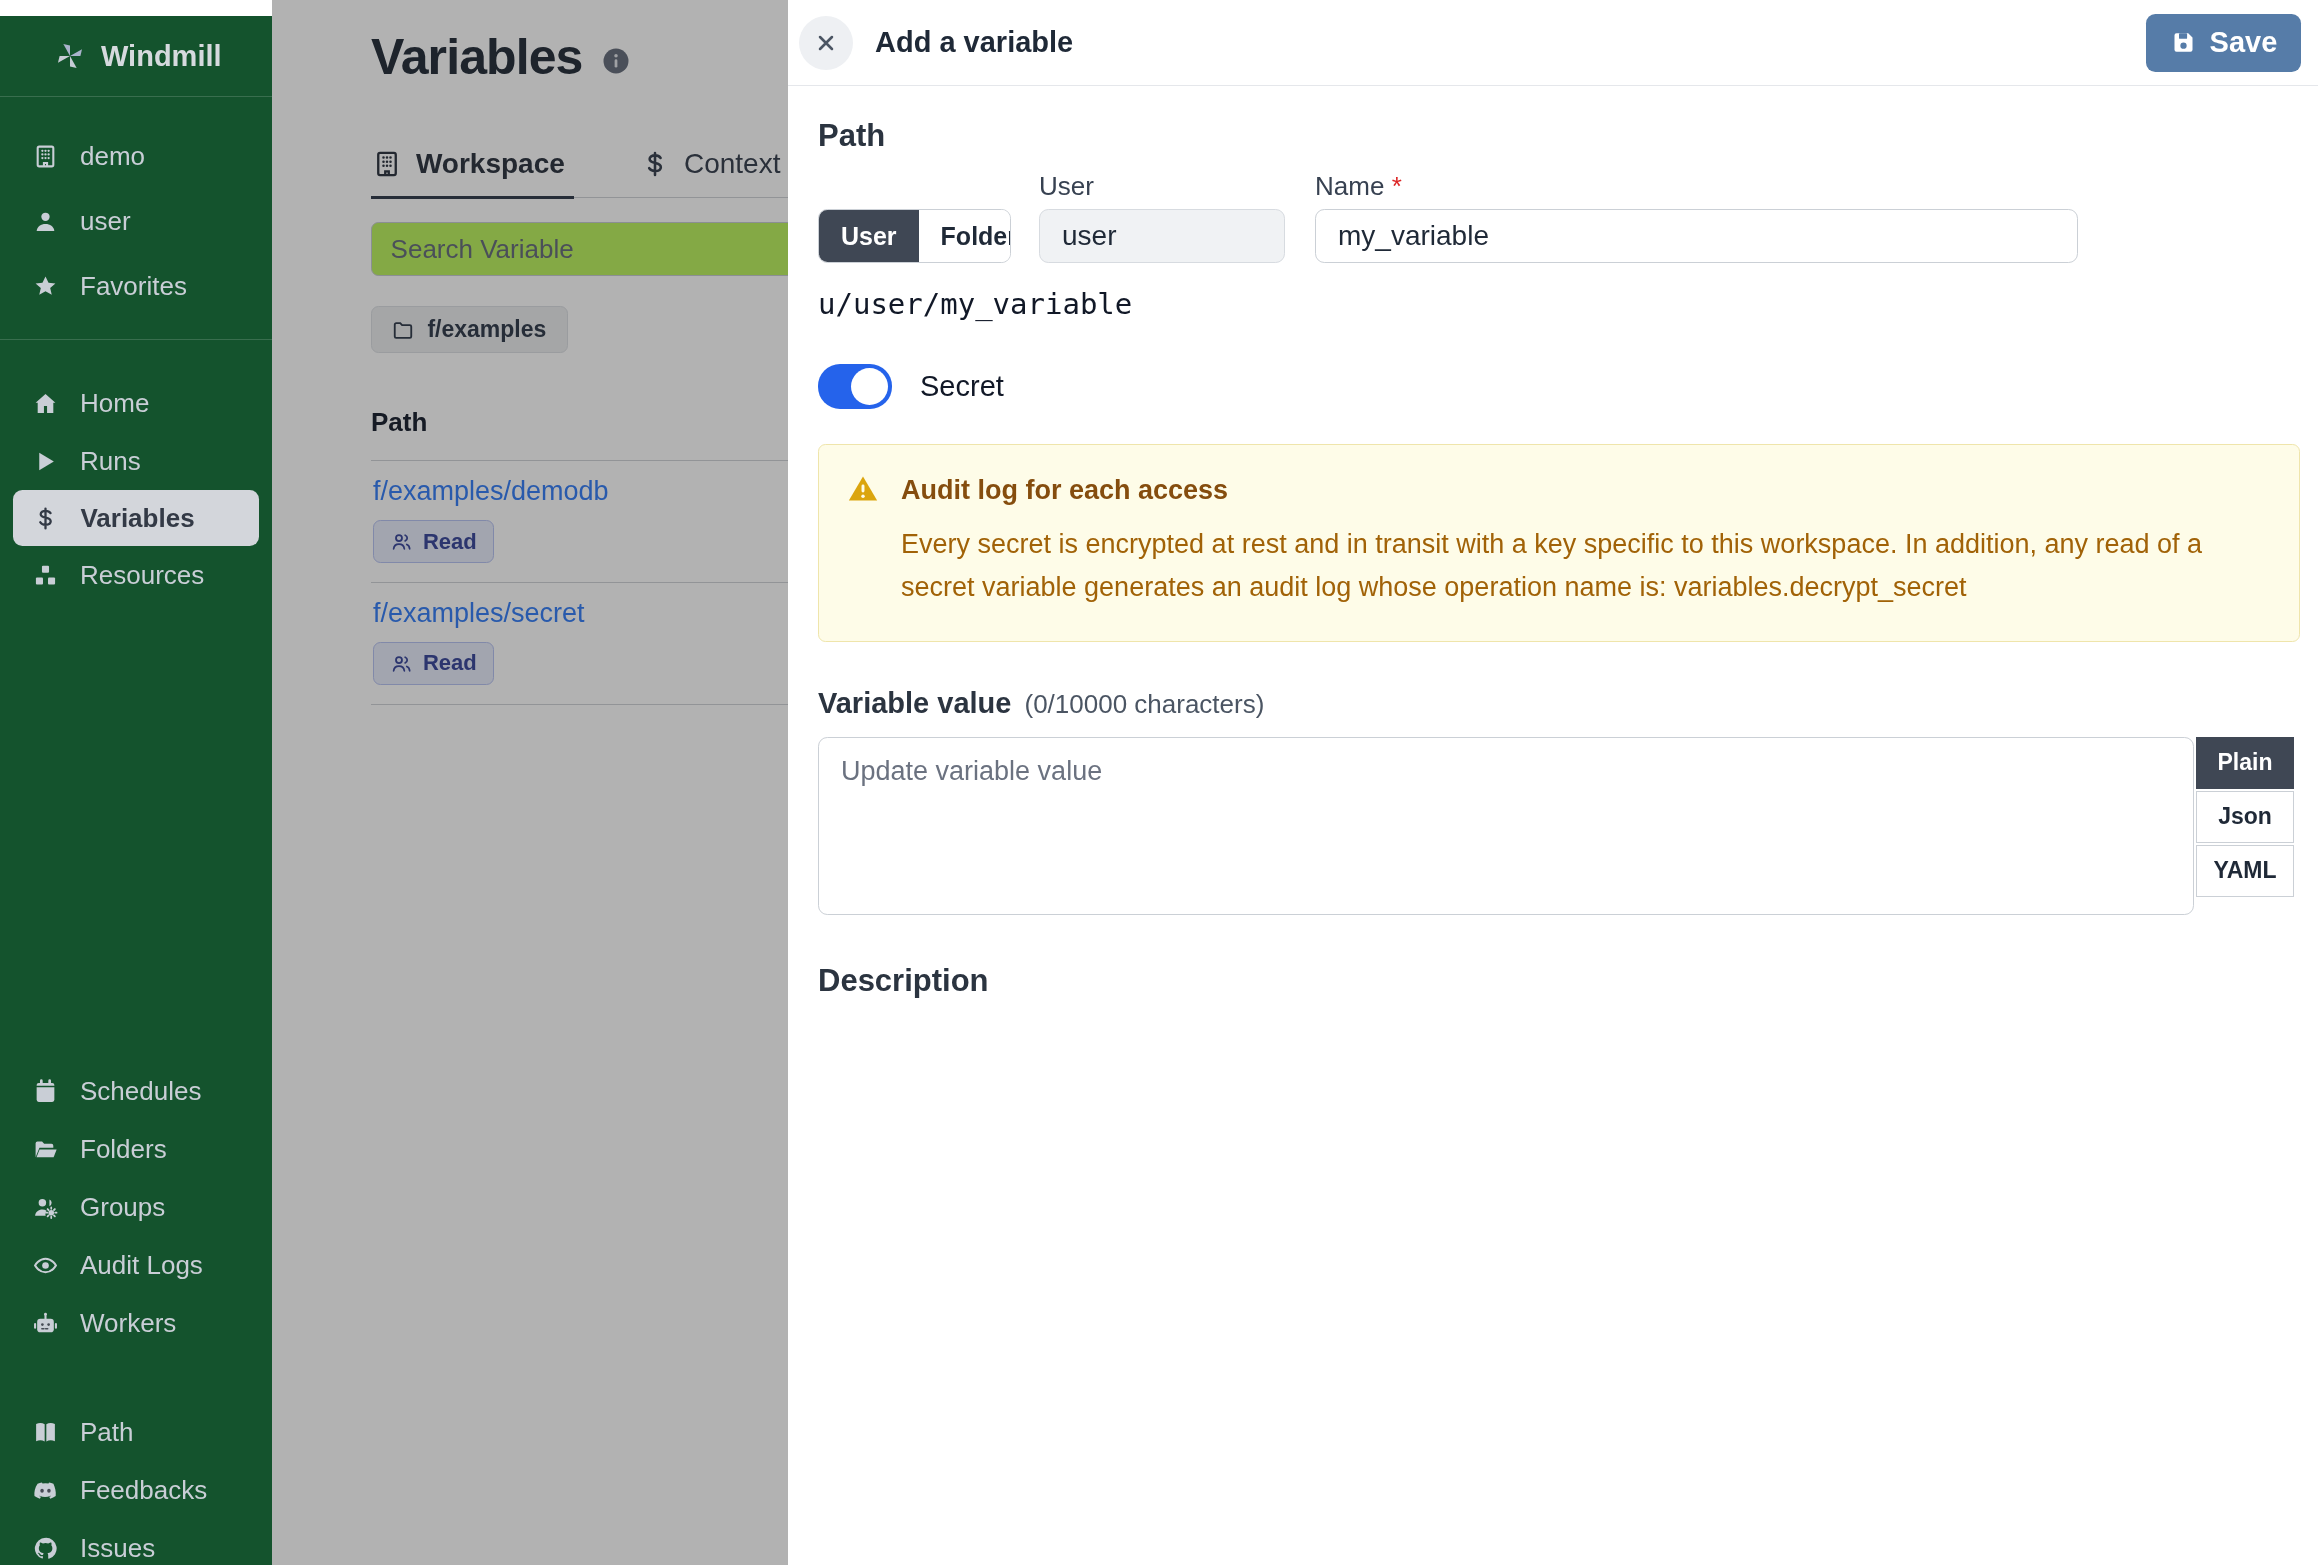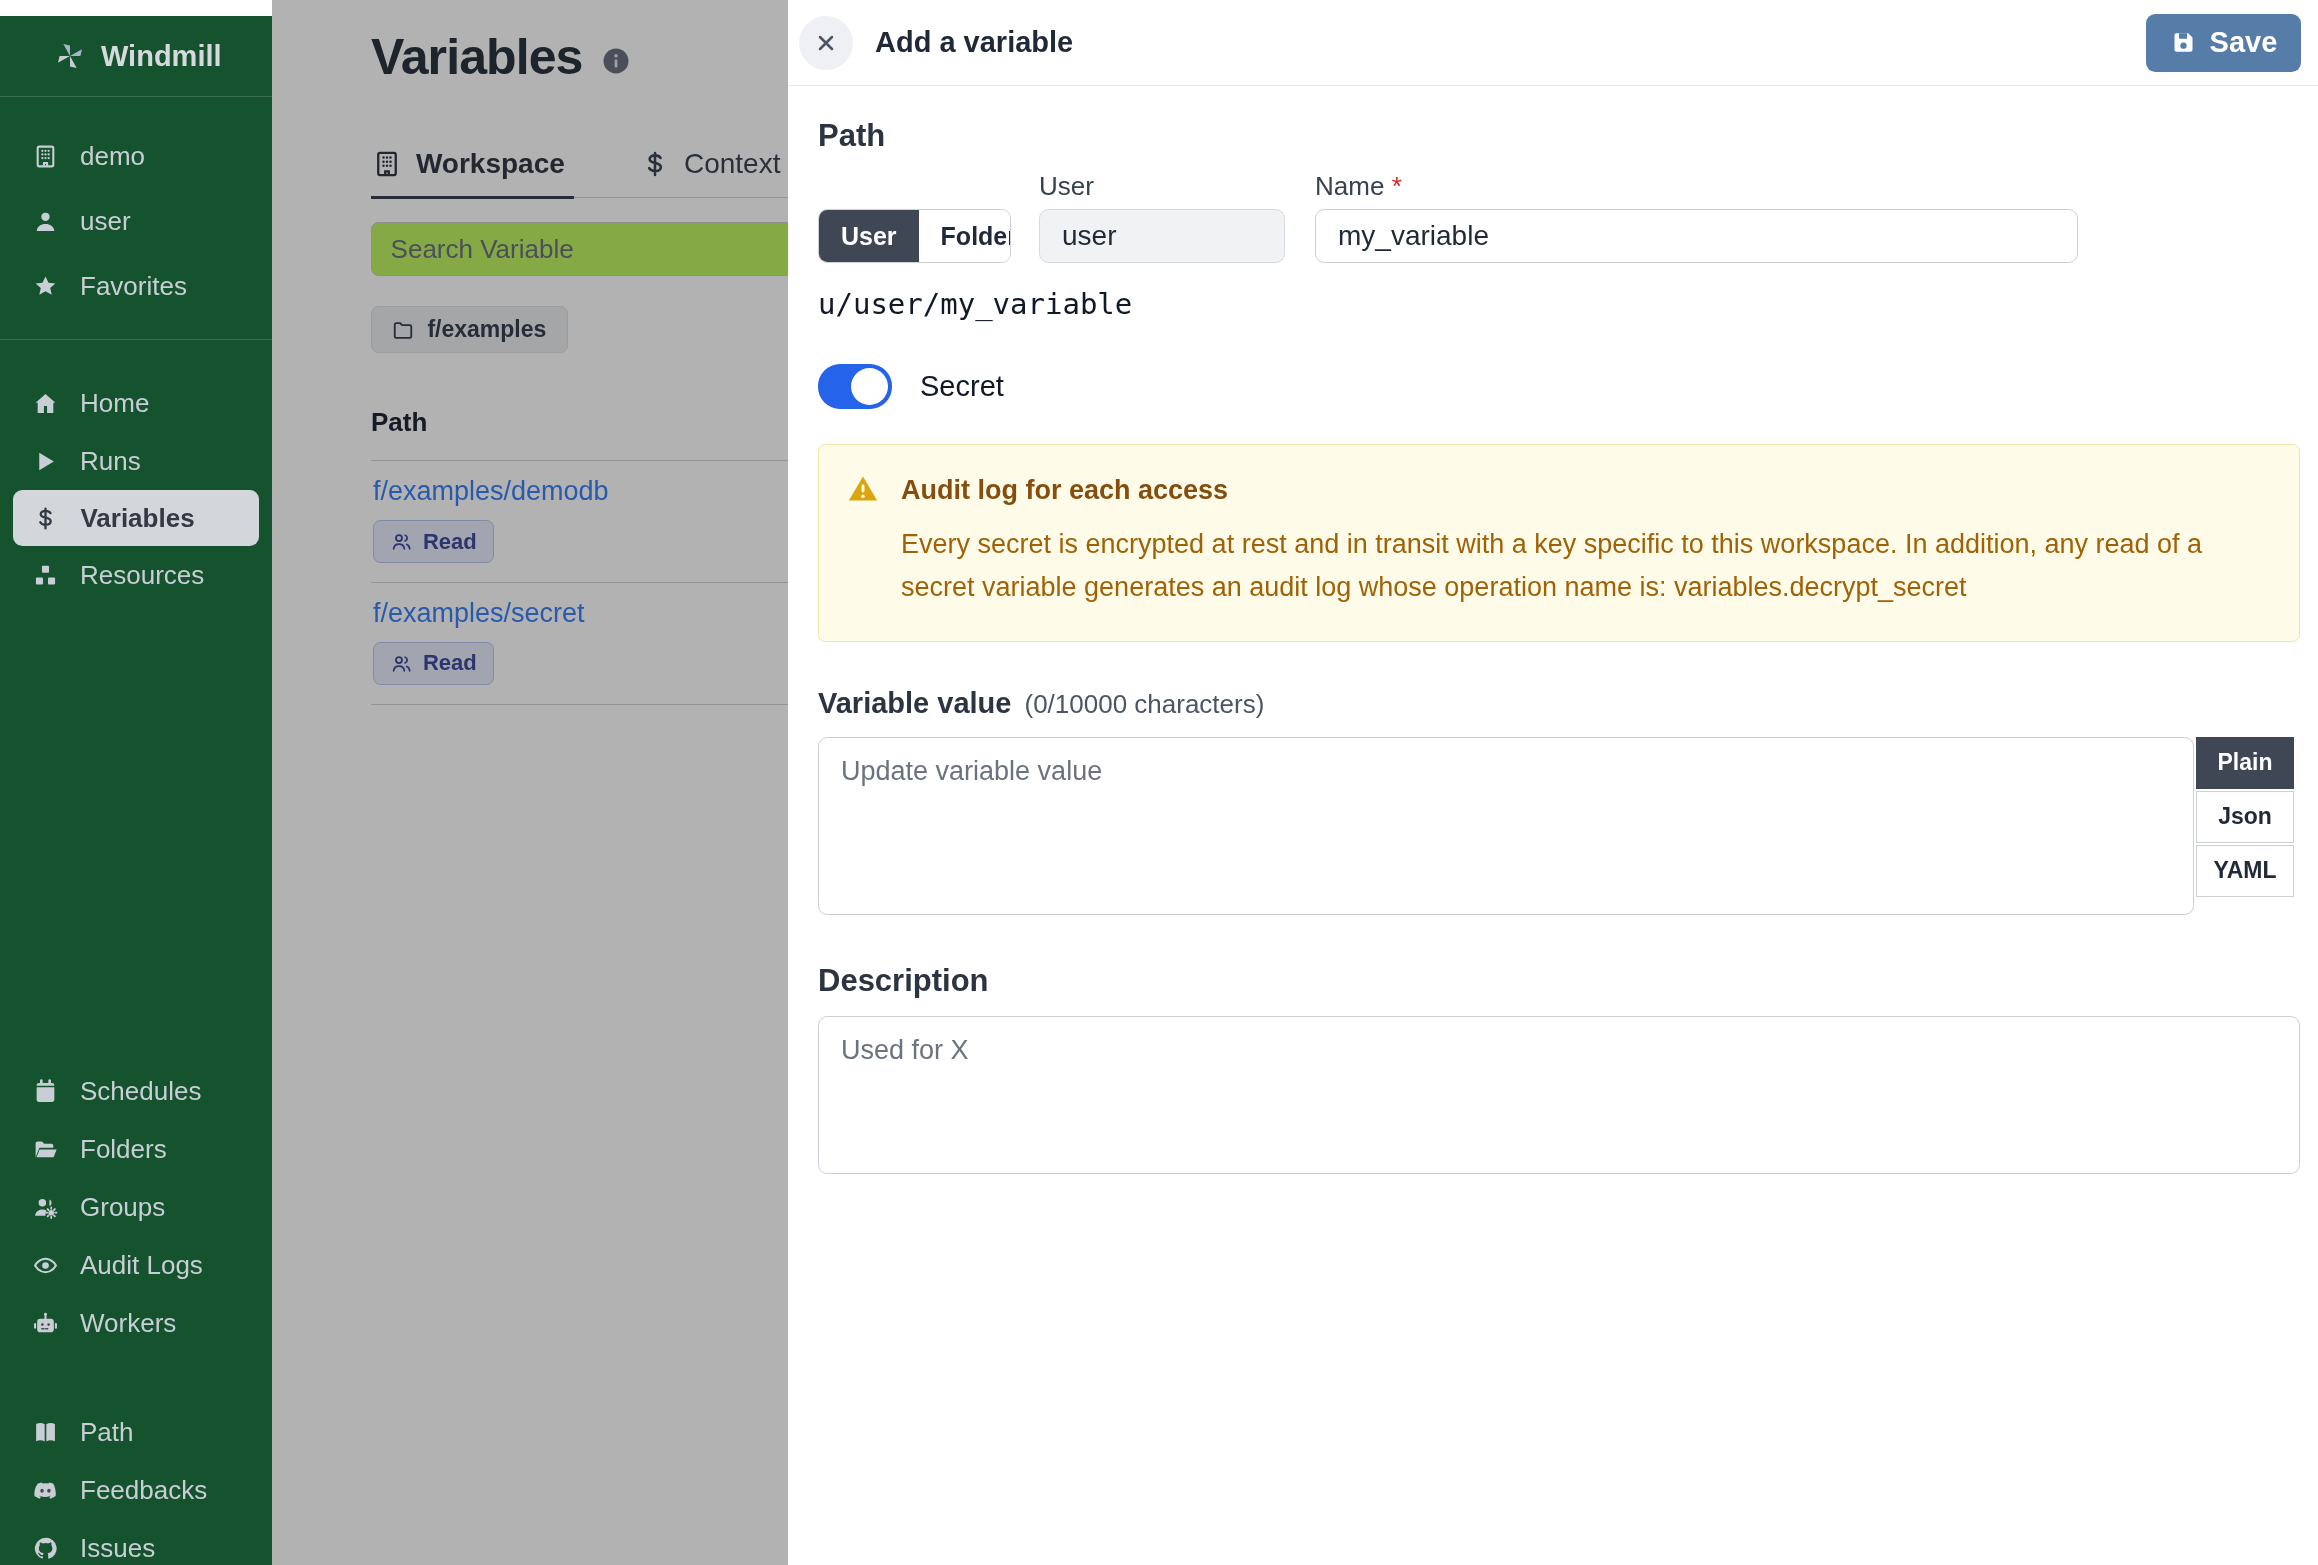--- a/index.html
+++ b/index.html
@@ -445,18 +445,17 @@
       <div class="value-area">
         <textarea class="value-textarea" placeholder="Update variable value" style=""></textarea>
         <div class="fmt-tabs">
           <button class="fmt-tab selected">Plain</button>
           <button class="fmt-tab">Json</button>
           <button class="fmt-tab">YAML</button>
         </div>
       </div>
 
       <h2 class="section-h desc-h" style="margin-bottom:0">Description</h2>
-      <textarea class="desc-textarea" placeholder="Used for X" style=""></textarea>
     </div>
   </section>
 
 </div>
 
 
 </body></html>

